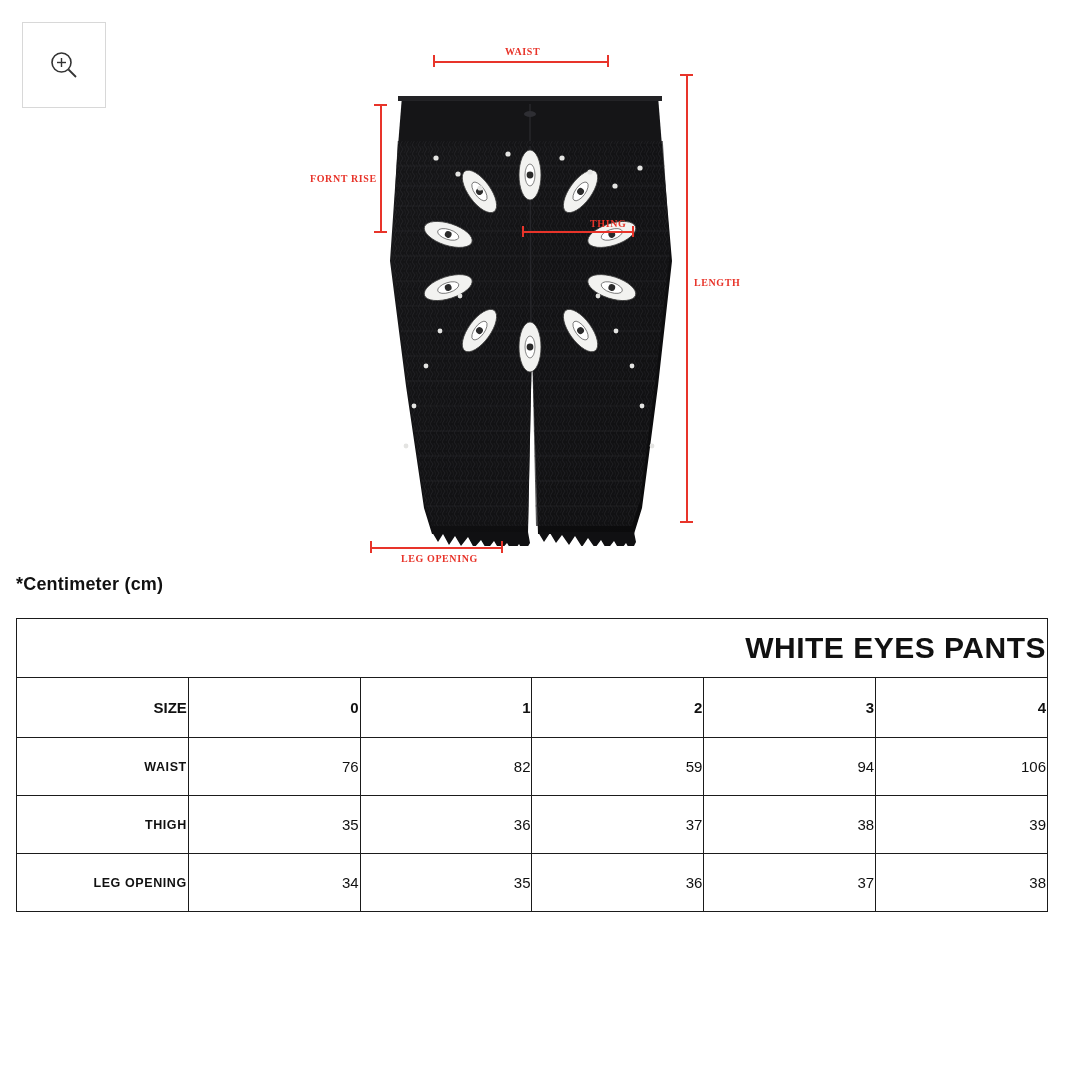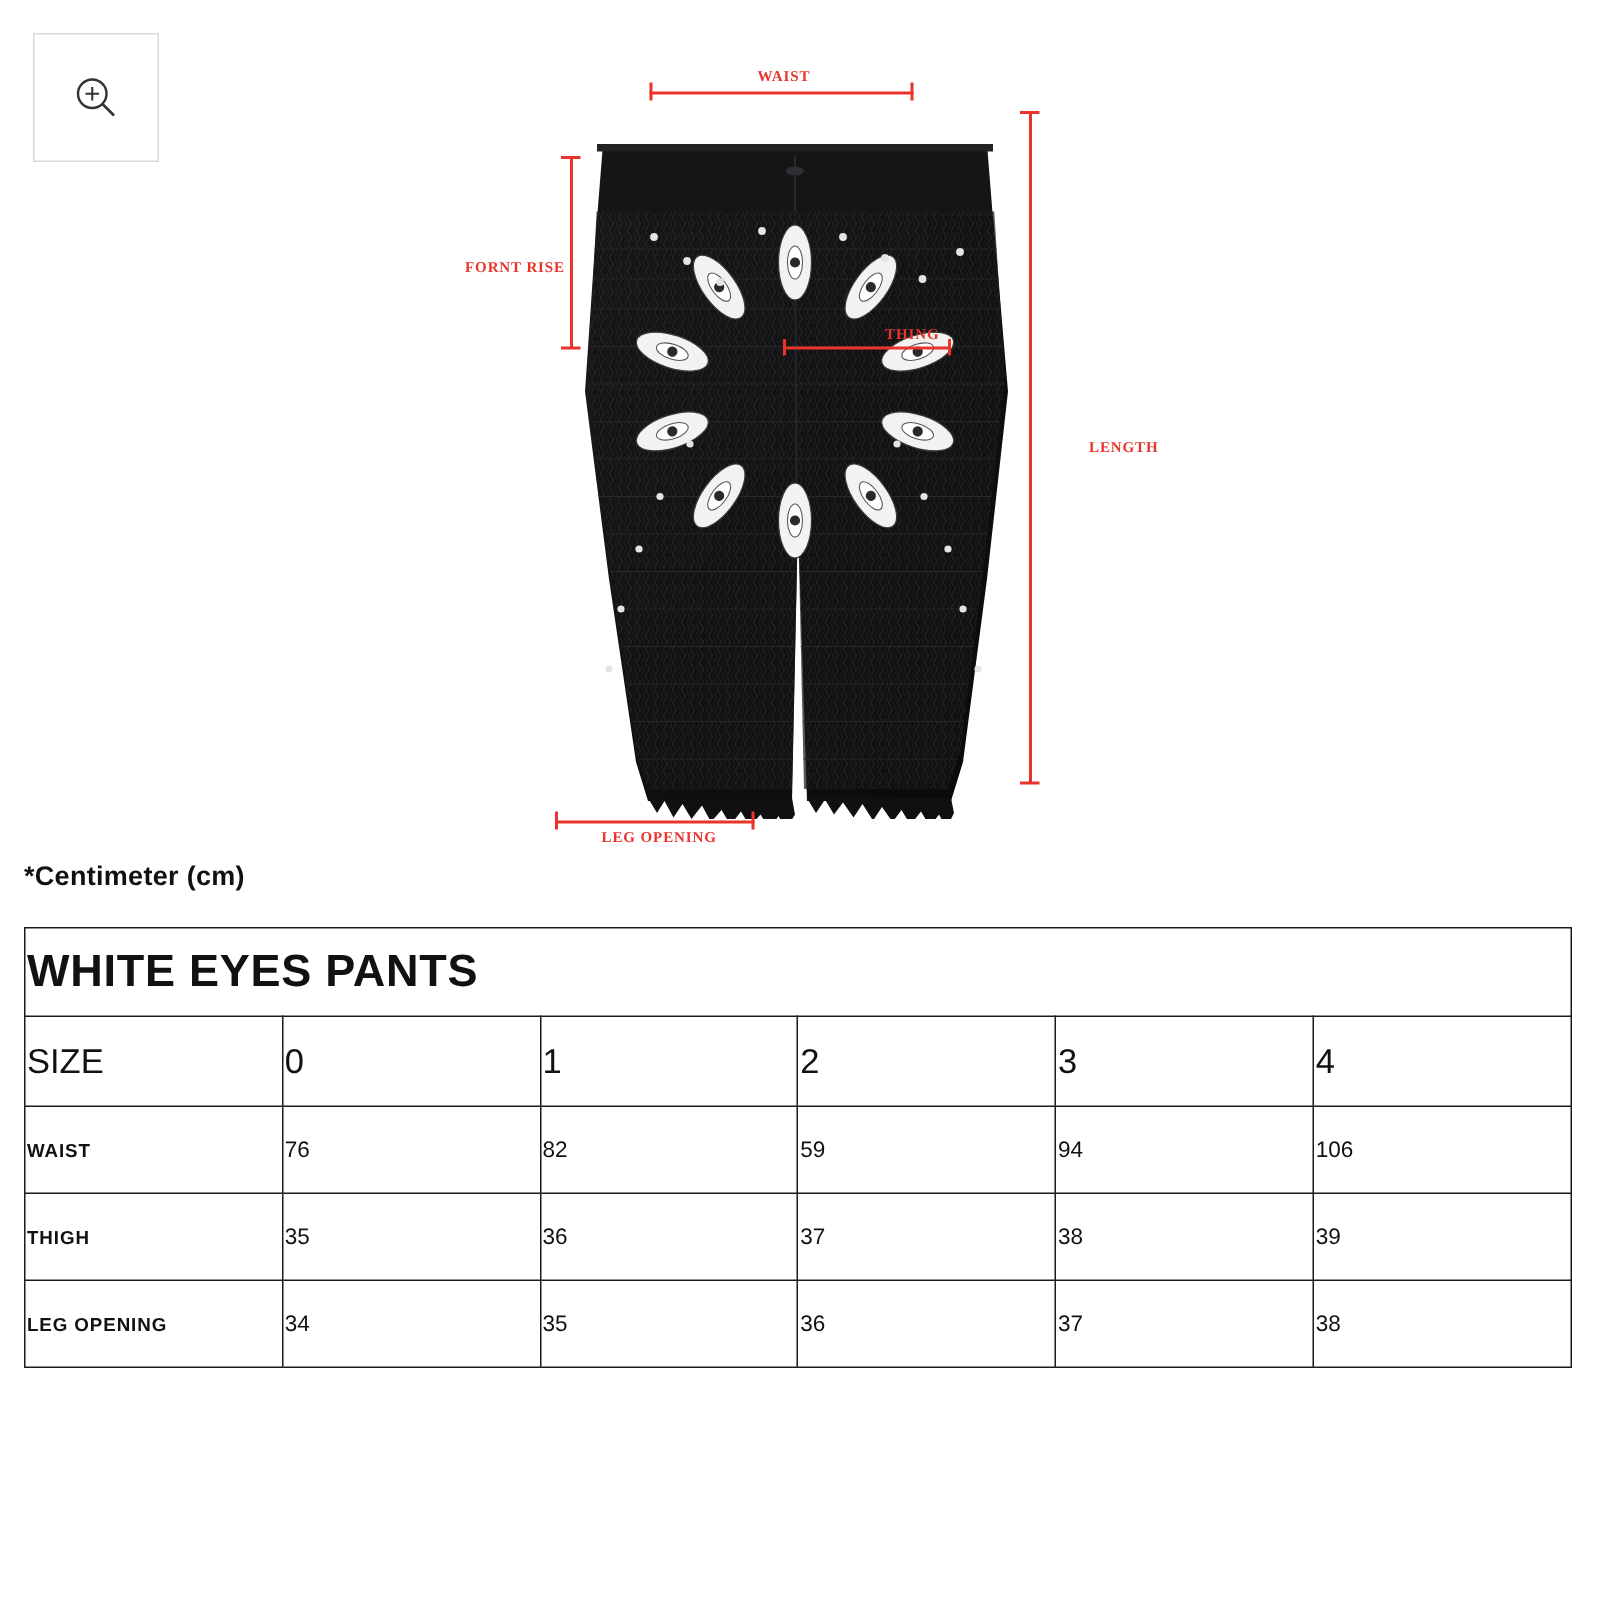--- a/index.html
+++ b/index.html
@@ -55,21 +55,21 @@
     color: #e8342a;
     font-size: 10px;
     font-weight: bold;
     letter-spacing: 0.6px;
     font-family: "Liberation Serif", serif;
     white-space: nowrap;
   }
   .ann-waist   { left: 505px; top: 46px; }
   .ann-front   { left: 310px; top: 173px; }
   .ann-thigh   { left: 590px; top: 218px; }
-  .ann-length  { left: 694px; top: 293px; margin-left: 32px; }
+  .ann-length  { left: 694px; top: 277px; }
   .ann-legop   { left: 401px; top: 553px; }
 
   .rule {
     position: absolute;
     background: #e8342a;
   }
   .rule-h { height: 1.5px; }
   .rule-v { width: 1.5px; }
   .tick { position: absolute; background: #e8342a; }
 
@@ -88,33 +88,33 @@
     position: absolute;
     left: 16px;
     top: 618px;
     width: 1032px;
     border-collapse: collapse;
     table-layout: fixed;
     background: #fff;
   }
   .size-table td, .size-table th {
     border: 1px solid #1b1b1b;
-    text-align: left;
+    text-align: right;
     vertical-align: middle;
   }
   .tbl-title {
     height: 56px;
     font-size: 30px;
     font-weight: bold;
     letter-spacing: 0.5px;
   }
   .hdr-row td {
     height: 57px;
-    font-size: 23px;
-    font-weight: normal;
+    font-size: 15px;
+    font-weight: bold;
   }
   .body-row td {
     height: 55px;
     font-size: 15px;
     font-weight: normal;
   }
   .body-row td.row-label {
     font-size: 12.5px;
     font-weight: bold;
     letter-spacing: 0.6px;

